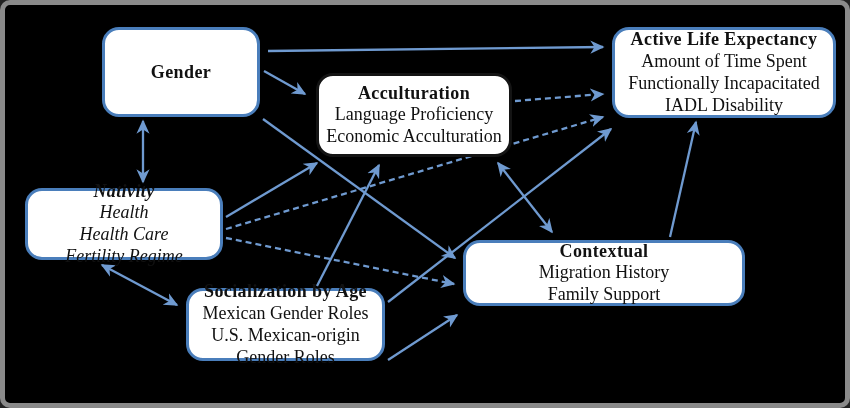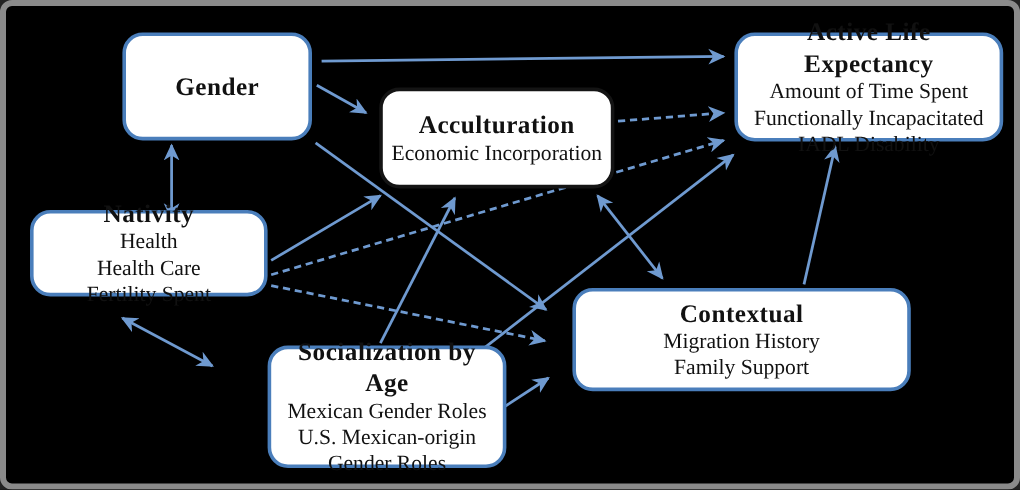--- a/index.html
+++ b/index.html
@@ -28,35 +28,35 @@
     align-items:center;
     justify-content:center;
     text-align:center;
     color:#111;
     padding:2px 6px;
     box-shadow:0 0 0 1px rgba(255,255,255,.25) inset;
   }
   .mbox.dark{border-color:#141414;align-items:center;}
   .box-title{
     font-weight:bold;
-    font-size:21px;
+    font-size:18px;
     letter-spacing:.4px;
     line-height:1.25;
   }
   .bline{
     font-size:18px;
     line-height:1.22;
   }
   
   #box-gender        {left:97px;  top:22px;  width:158px; height:90px;text-align:center;}
   #box-acculturation {left:311px; top:68px;  width:196px; height:84px;}
   #box-ale           {left:607px; top:22px;  width:224px; height:91px;}
-  #box-nativity      {left:20px;  top:170px; width:198px; height:72px;}
-  #box-socialization {left:181px; top:283px; width:199px; height:102px;margin-left:37px;}
-  #box-contextual    {left:472px; top:235px; width:282px; height:86px;}
+  #box-nativity      {left:20px;  top:183px; width:198px; height:72px;font-style:italic;}
+  #box-socialization {left:181px; top:283px; width:199px; height:73px;}
+  #box-contextual    {left:458px; top:235px; width:282px; height:66px;}
 </style>
 </head>
 <body>
 
 <div id="stage">
 
   <svg id="arrow-layer" viewBox="0 0 850 408">
     <defs>
       <marker id="ah" viewBox="0 0 10 10" refX="8.5" refY="5" markerWidth="6.5" markerHeight="6.5" orient="auto-start-reverse">
         <path id="ah-path" d="M0,0.6 L9.5,5 L0,9.4 L2.8,5 z" fill="#6f9ad0"></path>
@@ -80,39 +80,40 @@
       </g>
   </svg>
 
   <div class="mbox" id="box-gender">
     <div class="box-title">Gender</div>
   </div>
 
   <div class="mbox dark" id="box-acculturation">
     <div class="box-title">Acculturation</div>
     <div>
-        <div class="bline">Economic Incorporation</div>
+        <div class="bline">Language Proficiency</div>
+        <div class="bline">Economic Acculturation</div>
       </div>
   </div>
 
   <div class="mbox" id="box-ale">
     <div class="box-title">Active Life Expectancy</div>
     <div>
         <div class="bline">Amount of Time Spent</div>
         <div class="bline">Functionally Incapacitated</div>
         <div class="bline">IADL Disability</div>
       </div>
   </div>
 
   <div class="mbox" id="box-nativity">
     <div class="box-title">Nativity</div>
     <div>
         <div class="bline">Health</div>
         <div class="bline">Health Care</div>
-        <div class="bline">Fertility Spent</div>
+        <div class="bline">Fertility Regime</div>
       </div>
   </div>
 
   <div class="mbox" id="box-socialization">
     <div class="box-title">Socialization by Age</div>
     <div>
         <div class="bline">Mexican Gender Roles</div>
         <div class="bline">U.S. Mexican-origin Gender Roles</div>
       </div>
   </div>

